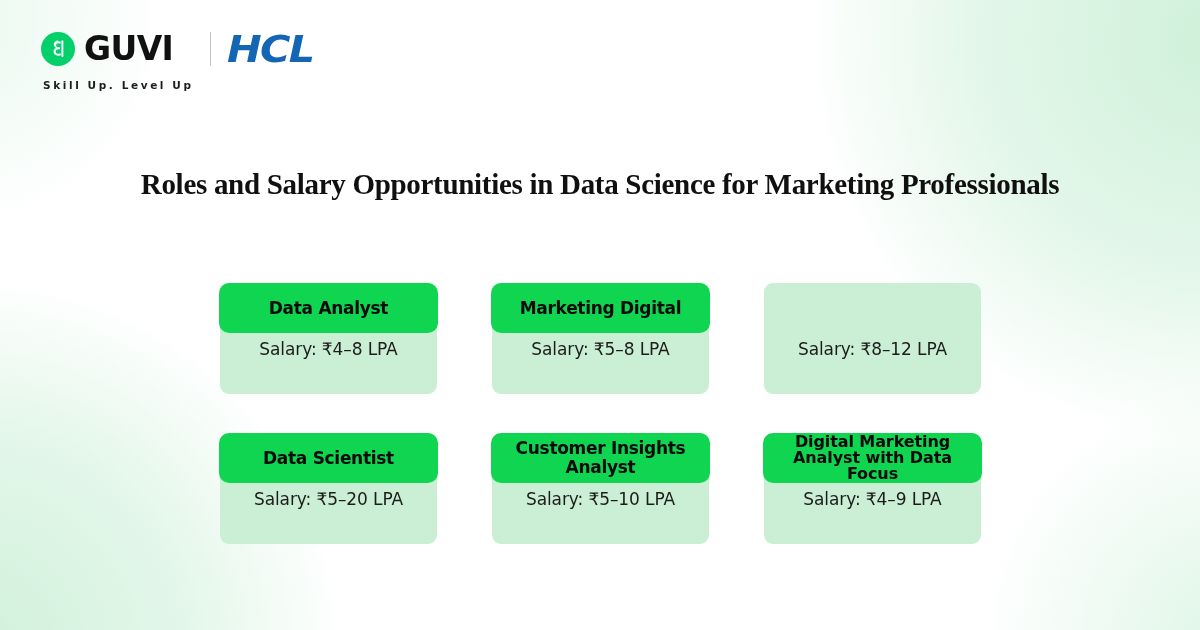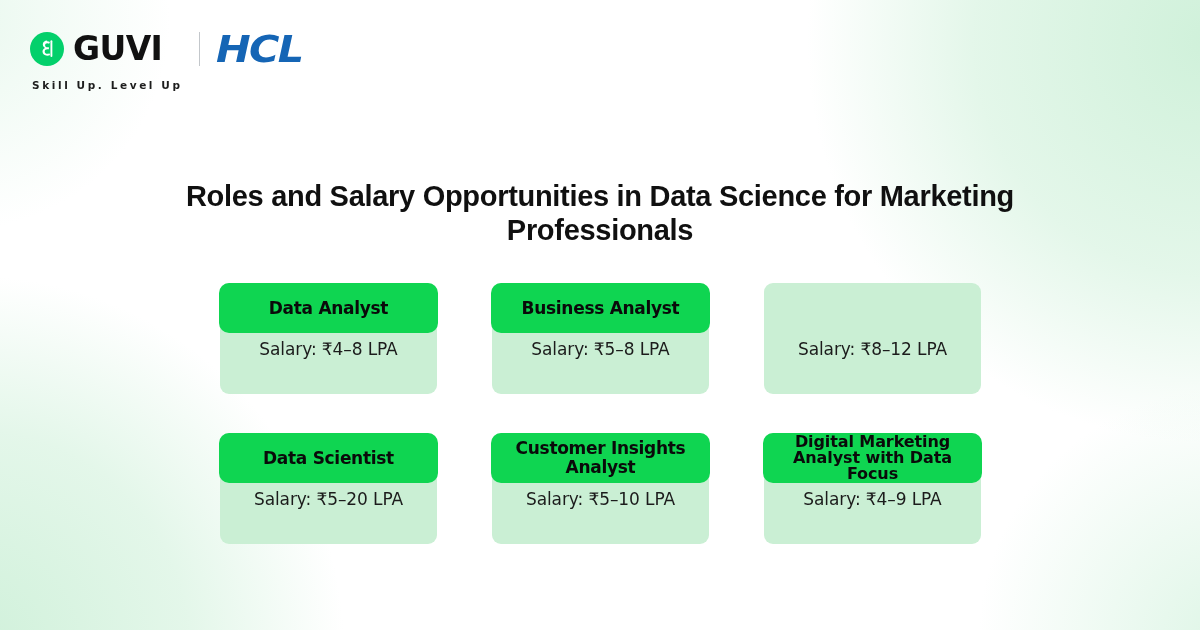--- a/index.html
+++ b/index.html
@@ -34,20 +34,21 @@
     position: absolute;
     left: 30px;
     top: 28px;
     display: flex;
     align-items: flex-start;
   }
   #guvi-block {
     display: flex;
     flex-direction: column;
     align-items: flex-start;
+    margin-left: 11px;
   }
   #guvi-row {
     display: flex;
     align-items: center;
     height: 42px;
   }
   .guvi-mark {
     width: 34px;
     height: 34px;
     flex: 0 0 34px;
@@ -88,24 +89,24 @@
     line-height: 42px;
     transform: scaleX(1.12);
     transform-origin: left center;
     margin-top: 1px;
   }
 
   
   #headline {
     position: absolute;
     left: 0;
-    top: 160px;
+    top: 148px;
     width: 1200px;
     text-align: center;
-    font-family: Liberation Sans, sans-serif;
+    font-family: Liberation Serif, serif;
     font-size: 29px;
     font-weight: 700;
     line-height: 34px;
     letter-spacing: -0.3px;
     color: #101010;
     padding: 0 110px;
     box-sizing: border-box;
   }
 
   
@@ -203,21 +204,21 @@
       <div class="card-header">
         <div class="card-title">Data Analyst</div>
       </div>
     </div>
 
     <div class="card">
       <div class="card-body">
         <div class="card-salary">Salary: ₹5–8 LPA</div>
       </div>
       <div class="card-header">
-        <div class="card-title">Business Analyst</div>
+        <div class="card-title">Marketing Digital</div>
       </div>
     </div>
 
     <div class="card">
       <div class="card-body">
         <div class="card-salary">Salary: ₹8–12 LPA</div>
       </div>
     </div>
 
     <div class="card">

